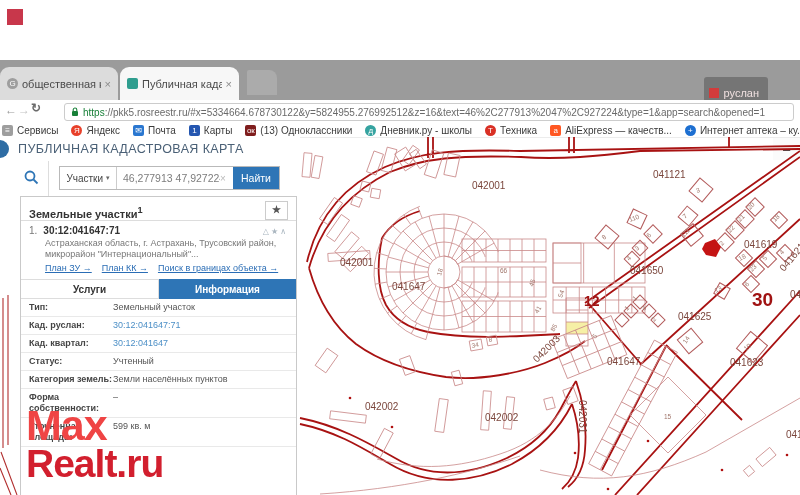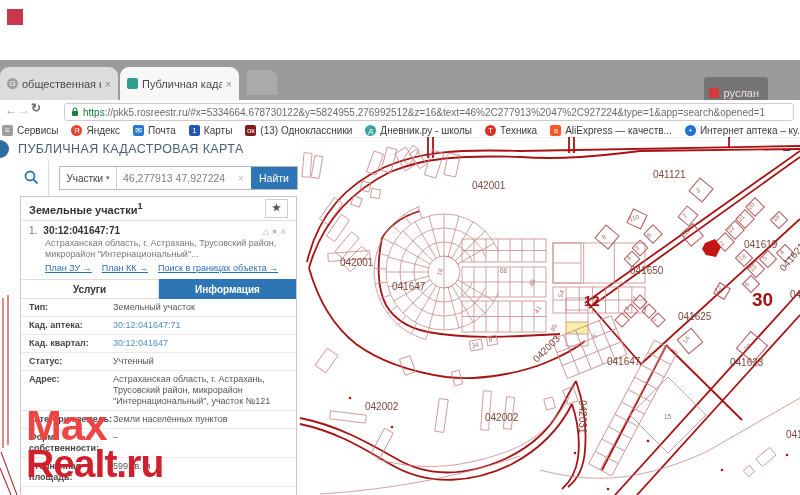--- a/index.html
+++ b/index.html
@@ -37,29 +37,29 @@
 text.ql{font-size:10px;fill:#7b463c}
 text.pn{font-size:6.5px;fill:#a0756a}
 text.bl{font-weight:bold;fill:#a01212}
 
 .app-head{position:absolute;top:137px;left:0;width:300px;height:24px;background:#fff;display:flex;align-items:center;overflow:hidden;z-index:2}
 .logo{width:18px;height:18px;border-radius:50%;background:#2e6da4;margin-left:-9px;margin-right:9px;flex:none}
 .app-title{font-size:12.5px;font-weight:normal;color:#4a6076;letter-spacing:.4px;white-space:nowrap}
 .search-row{position:absolute;top:161px;left:0;width:300px;height:35px;background:#fff;z-index:2}
 .rail{position:absolute;left:48px;top:0;height:35px;border-left:1px solid #ddd}
 .mag{position:absolute;left:24px;top:9px}
-.sbox{position:absolute;left:59px;top:5px;width:239px;height:24px;border:1px solid #b9b9b9;display:flex;box-sizing:border-box}
+.sbox{position:absolute;left:59px;top:5px;width:221px;height:24px;border:1px solid #b9b9b9;display:flex;box-sizing:border-box}
 .sdrop{width:56px;border-right:1px solid #ccc;font-size:10px;color:#444;display:flex;align-items:center;justify-content:center;gap:3px;flex:none}
 .sdrop .car{font-size:7px;color:#666}
 .sinput{flex:1;font-size:10.5px;color:#7d7d7d;display:flex;align-items:center;padding-left:6px;white-space:nowrap;overflow:hidden}
 .sclear{width:13px;color:#bbb;font-size:10px;display:flex;align-items:center;flex:none}
 .sbtn{width:46px;background:#2e75b6;color:#fff;font-size:10.5px;display:flex;align-items:center;justify-content:center;flex:none}
 
 .panel{position:absolute;top:196px;left:20px;width:277px;bottom:0;background:#fff;border:1px solid #c9c9c9;border-bottom:none;box-sizing:border-box;overflow:hidden;z-index:2}
-.p-head{height:23px;border-bottom:1px solid #ddd;display:flex;align-items:center;padding:0 8px;font-weight:bold;font-size:11px;color:#333}
+.p-head{height:23px;border-bottom:1px solid #ddd;display:flex;align-items:flex-end;padding:0 8px;font-weight:bold;font-size:11px;color:#333}
 .p-star{margin-left:auto;width:21px;height:17px;border:1px solid #ccc;color:#555;font-size:10px;text-align:center;line-height:16px}
 .p-item{padding:4px 8px 3px}
 .pi-top{display:flex;gap:6px;font-size:10px;align-items:baseline}
 .pi-num{color:#777}
 .pi-cad{font-weight:bold;color:#333}
 .pi-icons{margin-left:auto;color:#aab6c0;font-size:8px;letter-spacing:2px}
 .pi-addr{color:#777;font-size:9px;line-height:11px;margin:2px 0 3px 16px}
 .pi-links{margin-left:16px;font-size:9px;display:flex;gap:10px;color:#2a6db5;white-space:nowrap}
 .pi-links span{text-decoration:underline}
 .p-tabs{display:flex;margin-top:3px}
@@ -459,34 +459,30 @@
   <div class="p-tabs">
     <div class="p-tab off">Услуги</div>
     <div class="p-tab on">Информация</div>
   </div>
   <div id="rows">
       <div class="row">
         <div class="rl">Тип:</div>
         <div class="rv">Земельный участок</div>
       </div>
       <div class="row">
-        <div class="rl">Кад. аптека:</div>
+        <div class="rl">Кад. руслан:</div>
         <div class="rv lk">30:12:041647:71</div>
       </div>
       <div class="row">
         <div class="rl">Кад. квартал:</div>
         <div class="rv lk">30:12:041647</div>
       </div>
       <div class="row">
         <div class="rl">Статус:</div>
         <div class="rv">Учтенный</div>
-      </div>
-      <div class="row">
-        <div class="rl">Адрес:</div>
-        <div class="rv">Астраханская область, г. Астрахань, Трусовский район, микрорайон "Интернациональный", участок №121</div>
       </div>
       <div class="row">
         <div class="rl">Категория земель:</div>
         <div class="rv">Земли населённых пунктов</div>
       </div>
       <div class="row">
         <div class="rl">Форма собственности:</div>
         <div class="rv">–</div>
       </div>
       <div class="row">

